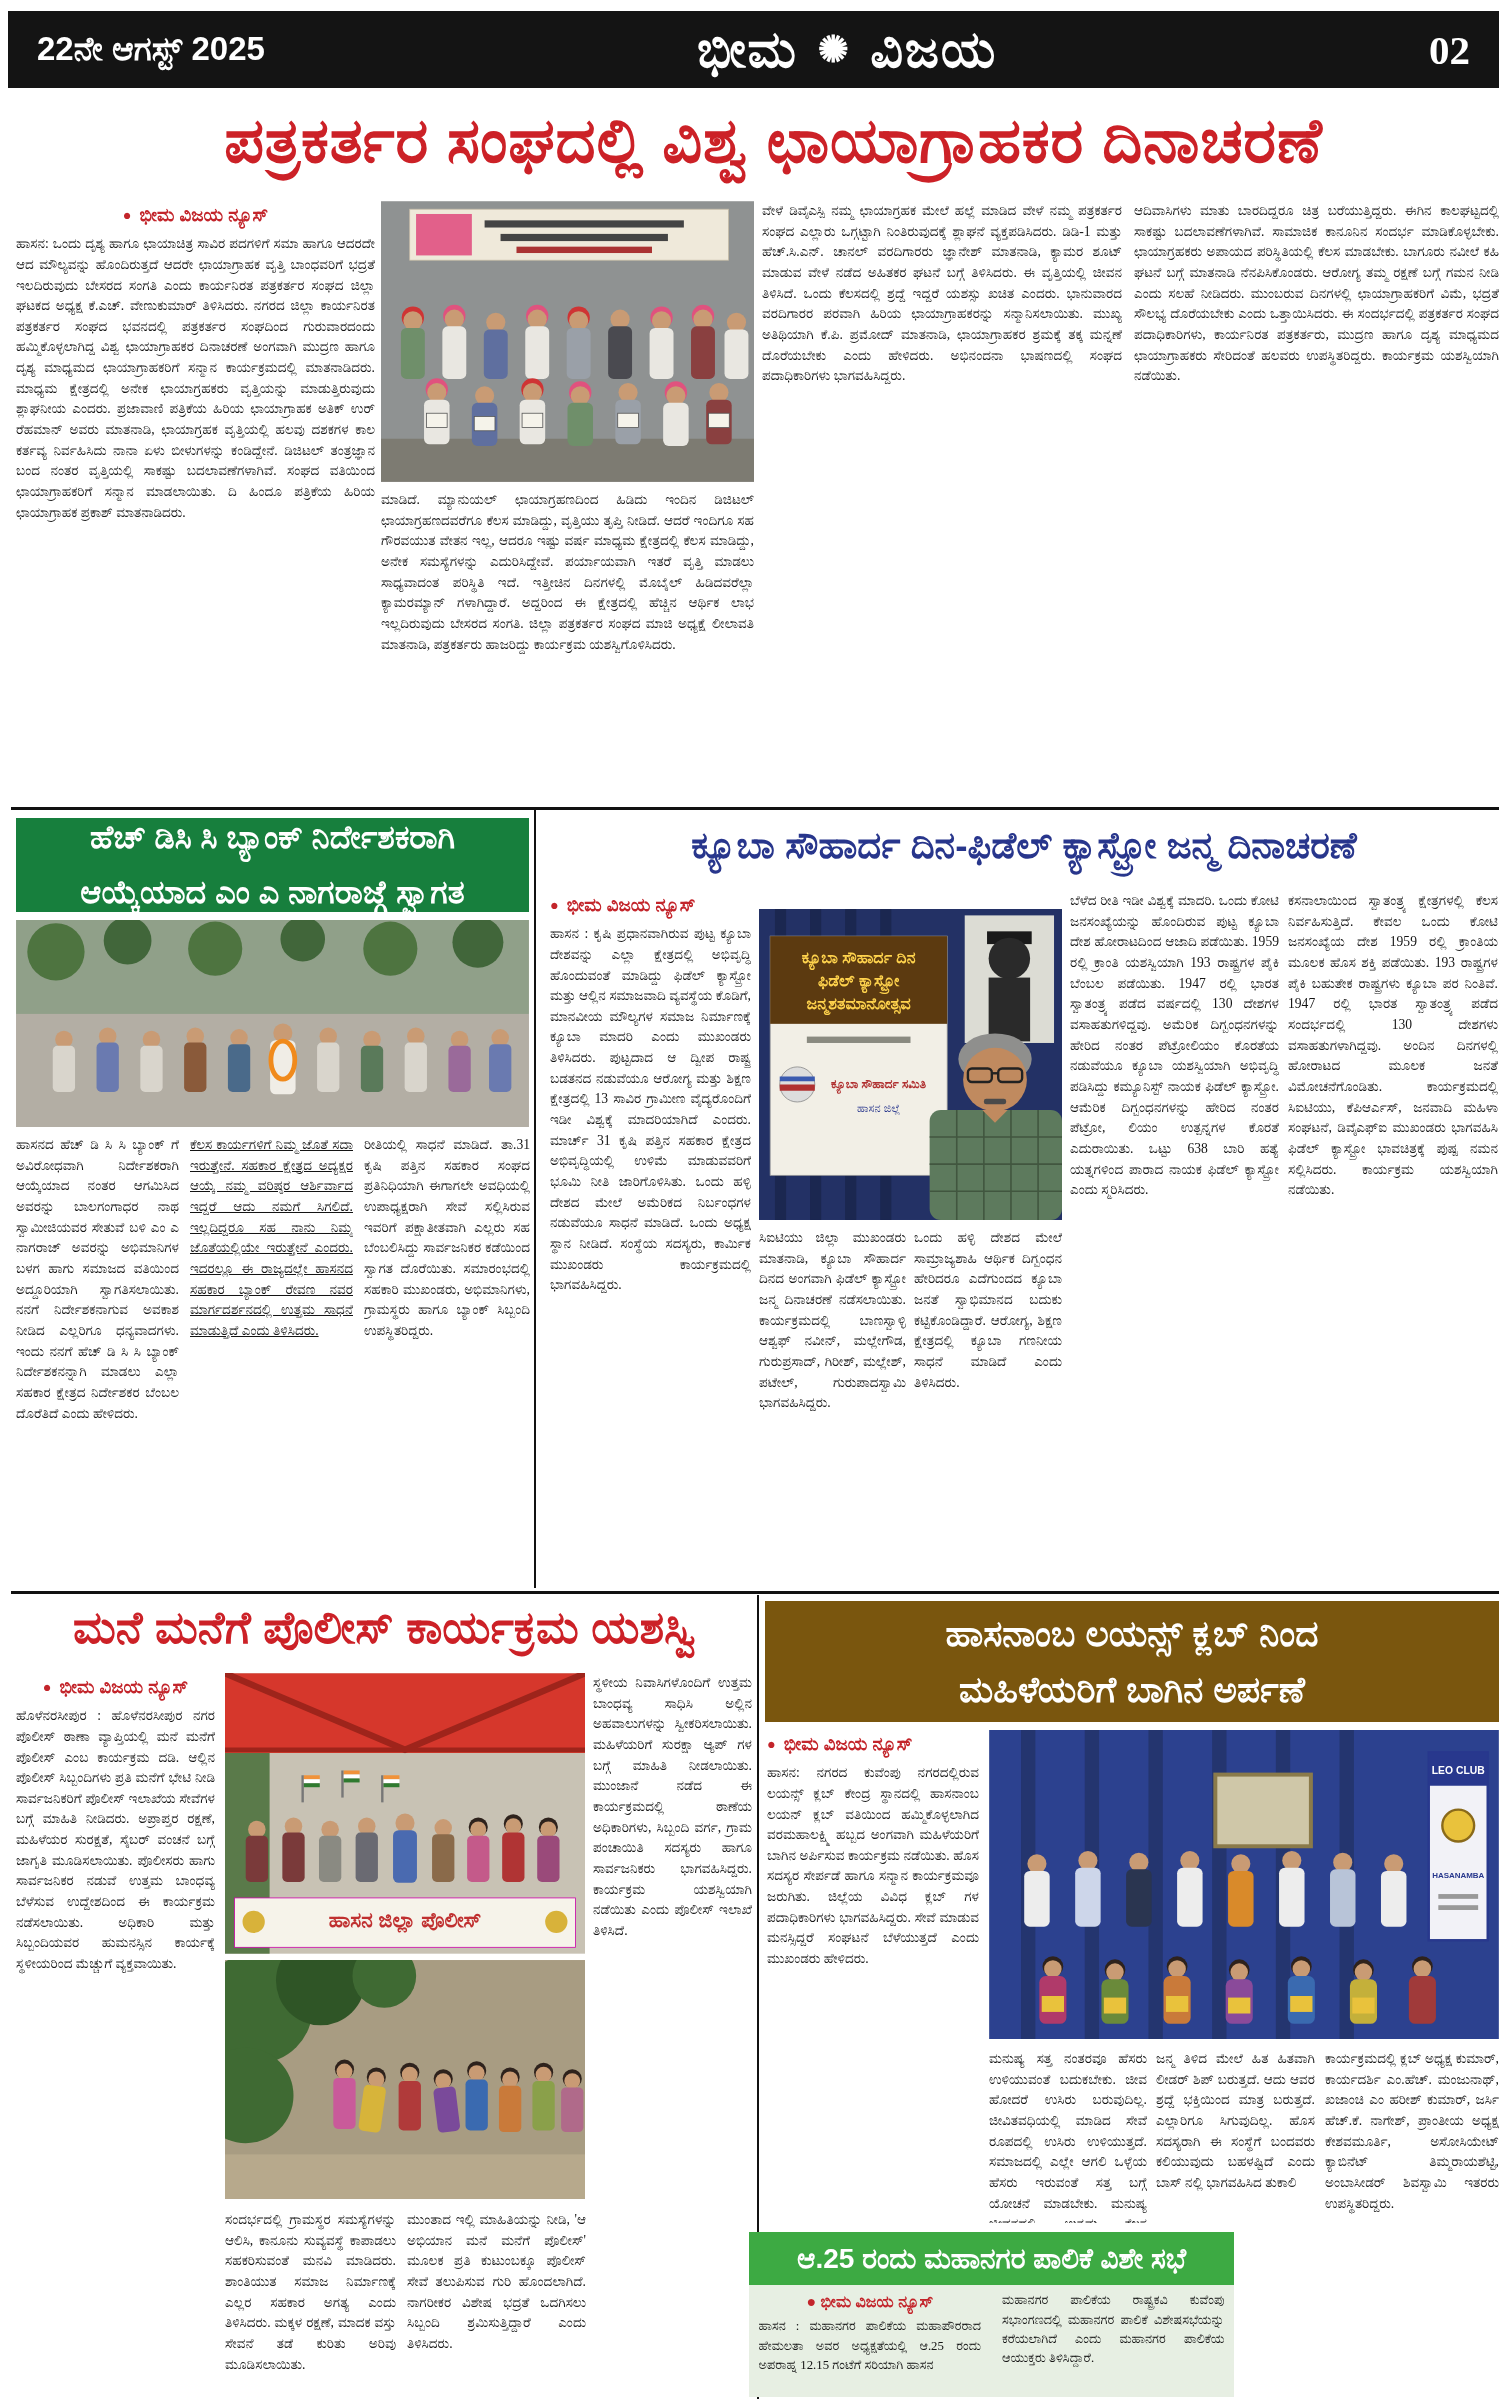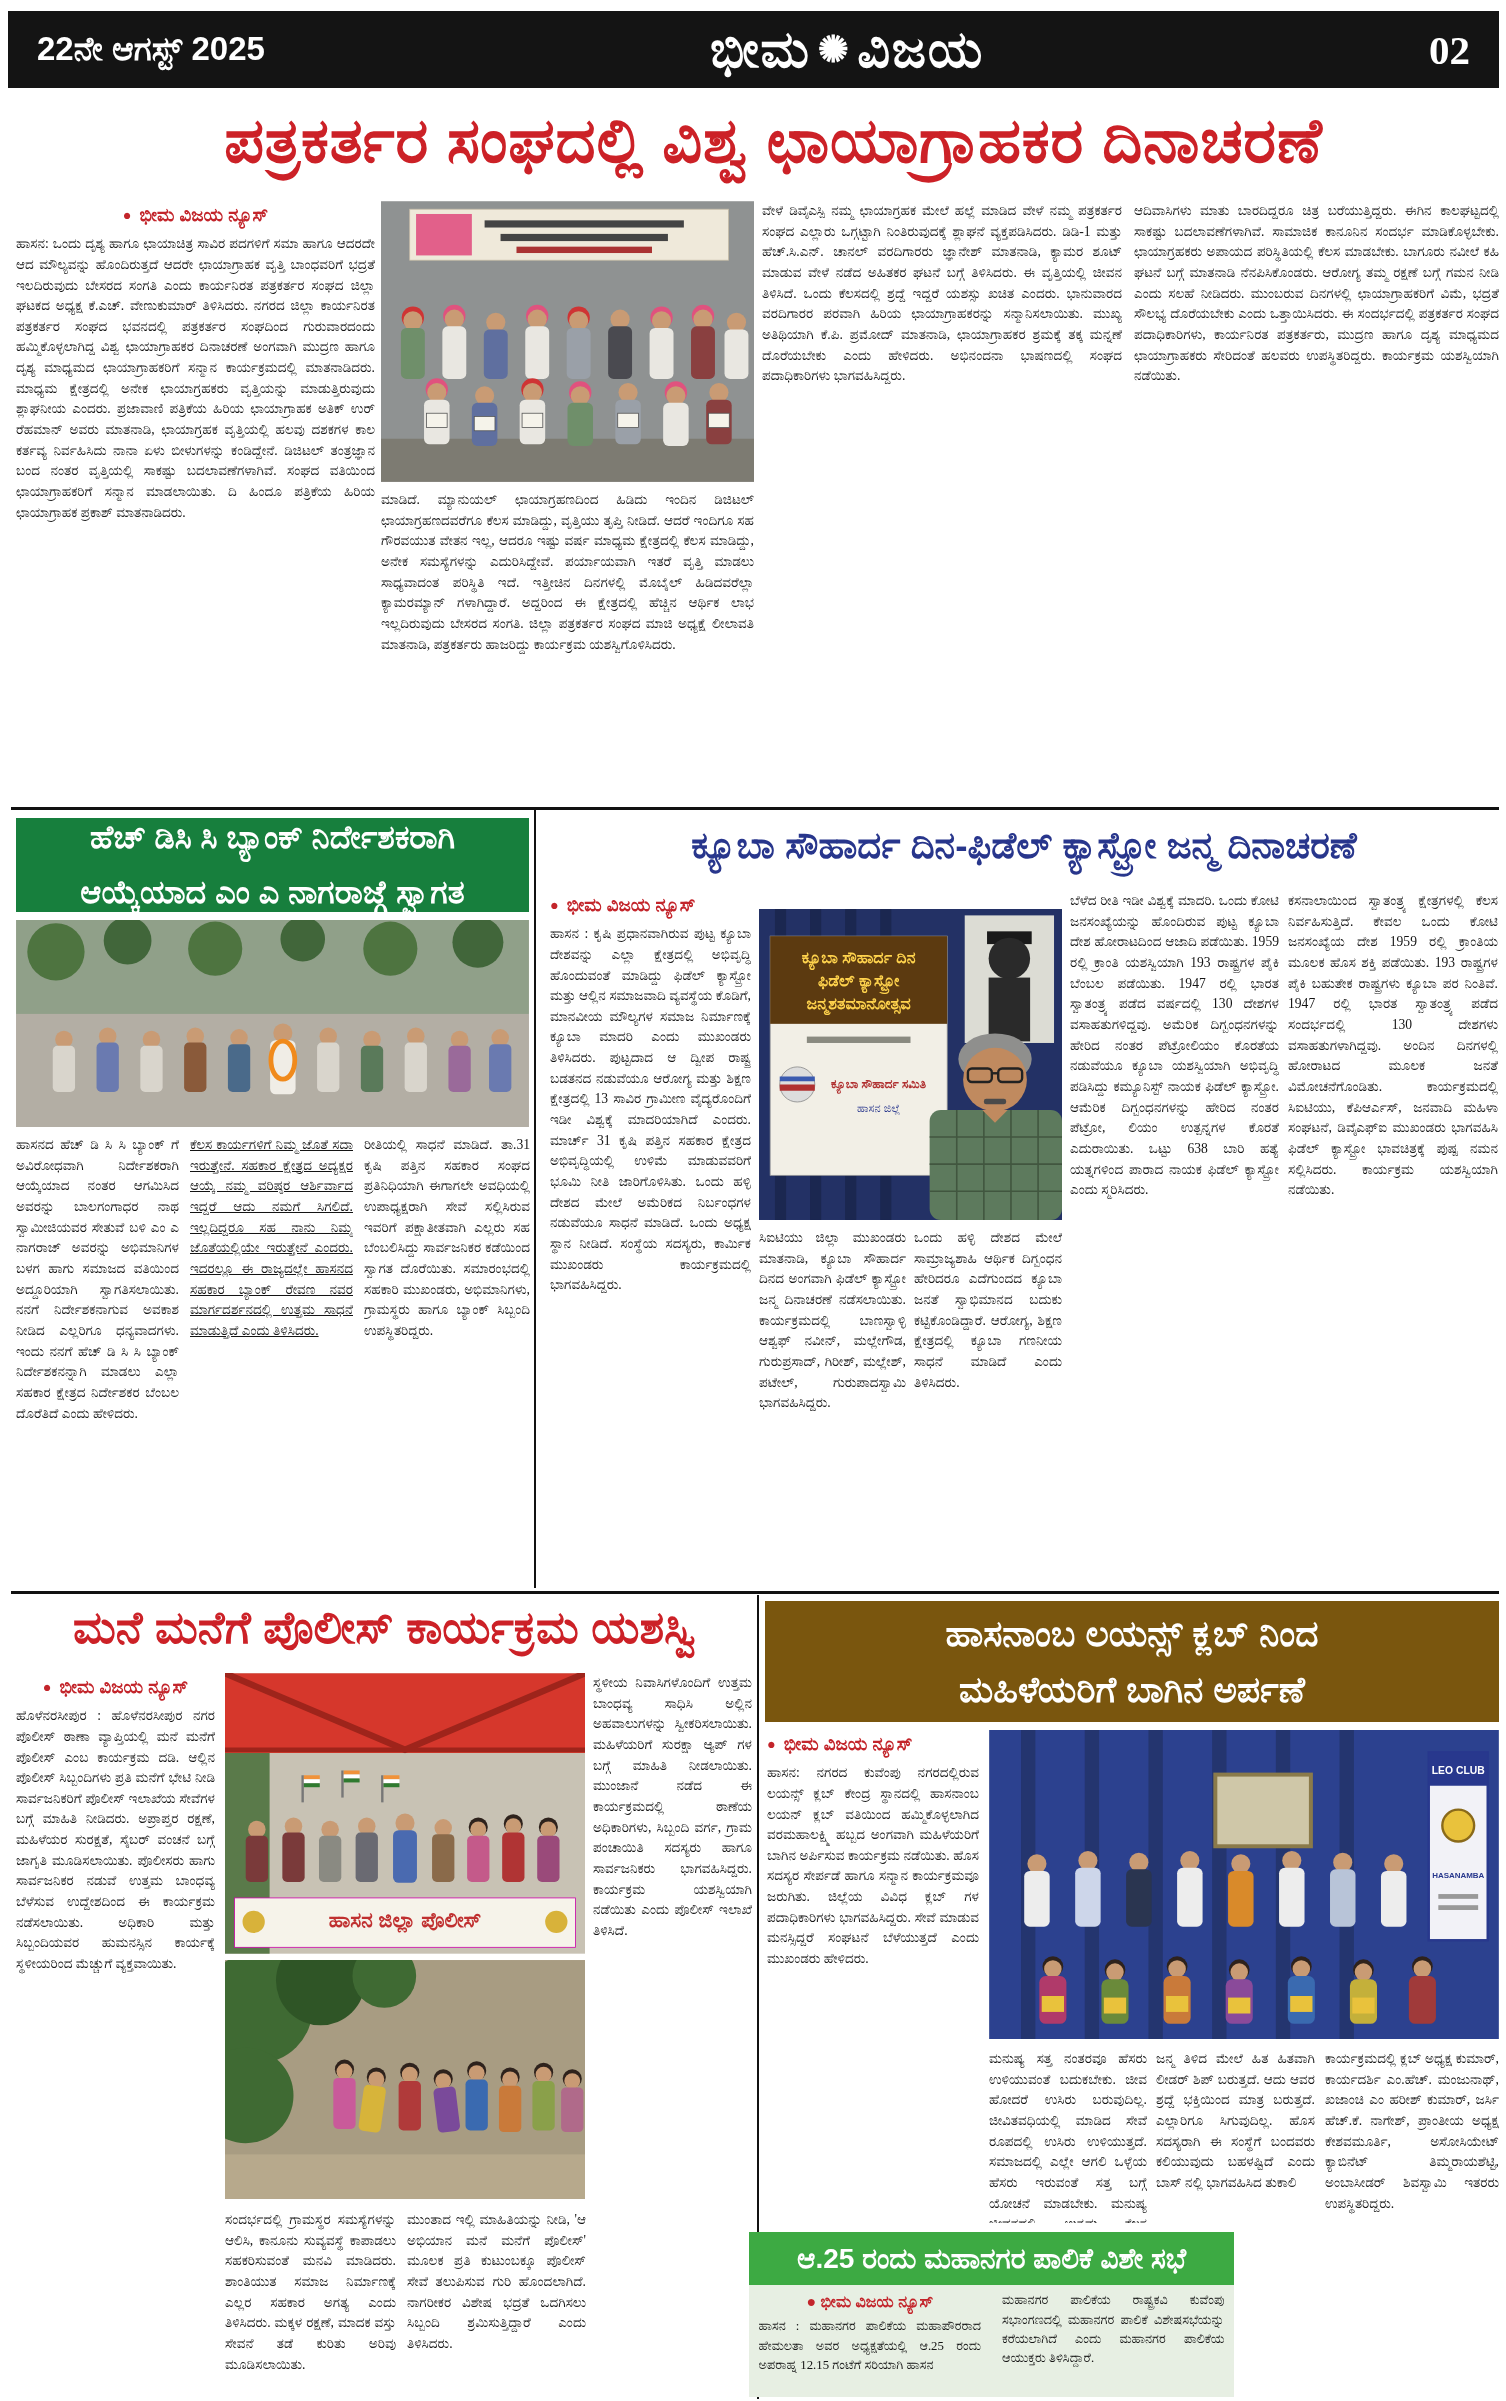--- a/index.html
+++ b/index.html
@@ -4,21 +4,21 @@
 <style>
   html,body{margin:0;padding:0;background:#e9e9e9;}
   .page{position:relative;width:1507px;height:2401px;background:#ffffff;overflow:hidden;
         font-family:"Liberation Serif",serif;}
   .abs{position:absolute;}
   .rule{background:#111;}
   
   .topbar{background:#141414;color:#fff;display:flex;align-items:center;justify-content:space-between;
           padding:4px 29px;box-sizing:border-box;font-family:"Liberation Sans",sans-serif;}
   .date{font-size:33px;font-weight:bold;}
-  .masthead{display:flex;align-items:center;gap:7px;font-size:51px;font-weight:bold;letter-spacing:1.6px;}
+  .masthead{display:flex;align-items:center;gap:20px;font-size:51px;font-weight:bold;letter-spacing:1.6px;}
   .sun{font-size:37px;line-height:1;}
   .pagenum{font-size:41px;font-weight:bold;font-family:"Liberation Serif",serif;}
   
   .main-head{color:#cc2127;font:bold 62px/1.25 "Liberation Sans",sans-serif;text-align:center;letter-spacing:0.8px;padding-left:20px;}
   .green-box{background:#177f3d;color:#fff;font:bold 32px/1.35 "Liberation Sans",sans-serif;
              text-align:center;display:flex;flex-direction:column;justify-content:center;box-sizing:border-box;gap:11px;}
   .navy-head{color:#28368c;font:bold 37px/1.2 "Liberation Sans",sans-serif;text-align:center;}
   .red-head{color:#cc2127;font:bold 45px/1.2 "Liberation Sans",sans-serif;text-align:center;}
   .brown-box{background:#7a560e;color:#fff;font:bold 36px/1.55 "Liberation Sans",sans-serif;
              text-align:center;display:flex;flex-direction:column;justify-content:center;box-sizing:border-box;}

